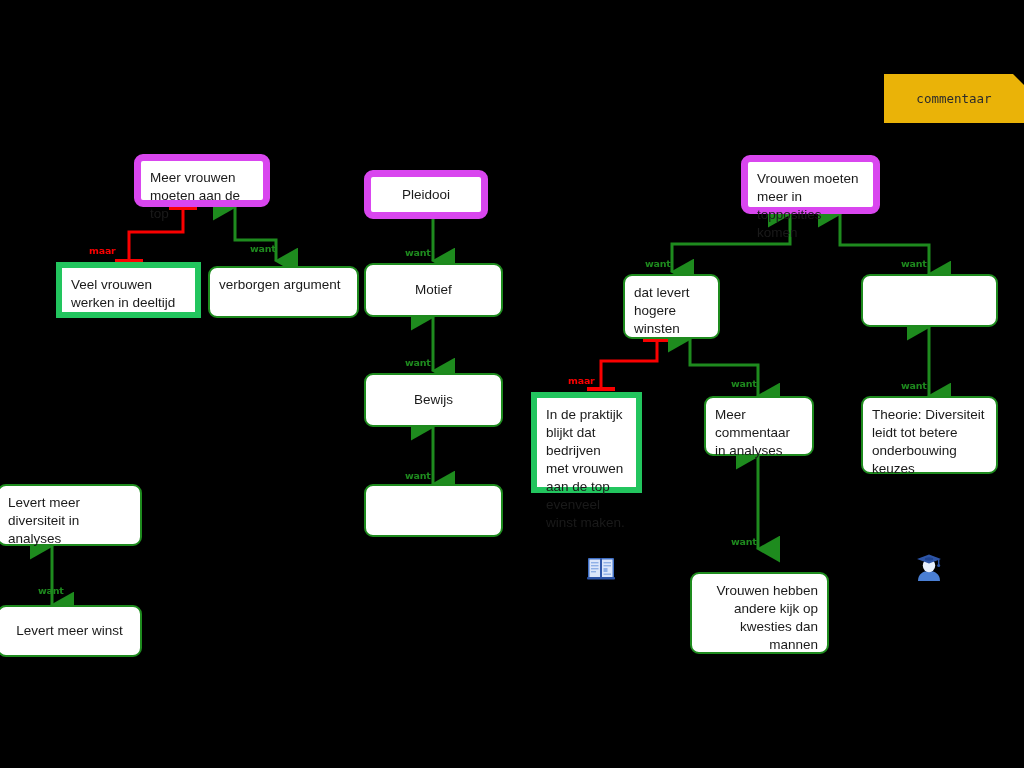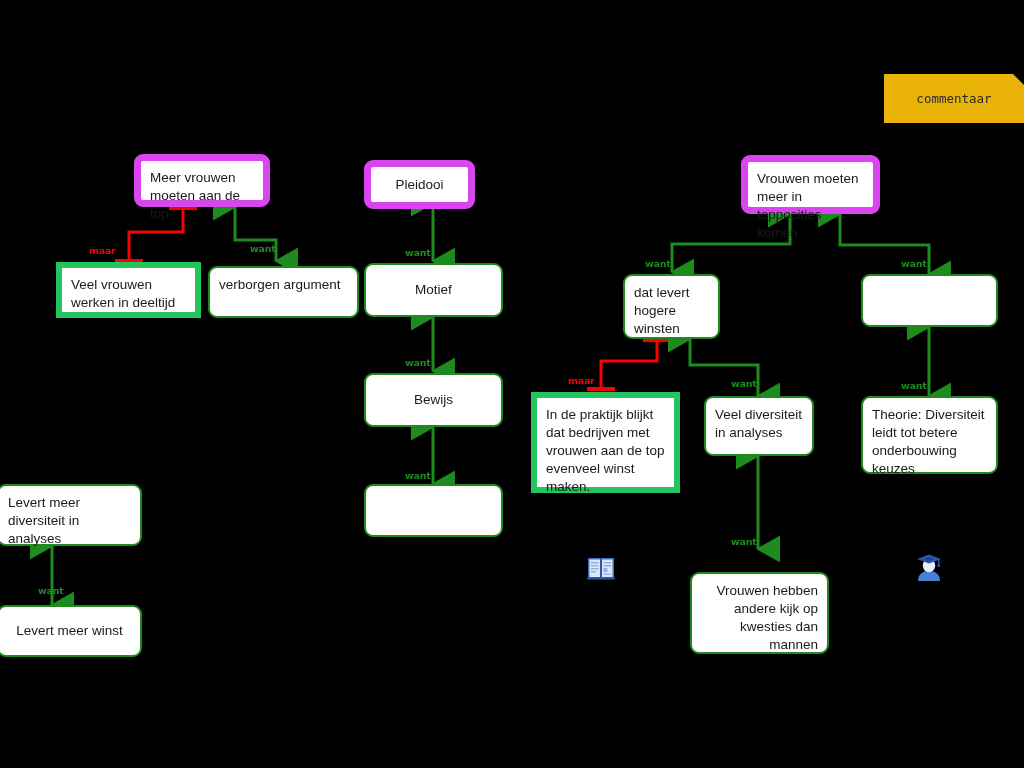--- a/index.html
+++ b/index.html
@@ -171,41 +171,41 @@
   <div class="lbl want" style="left:731px; top:378px;">want</div>
   <div class="lbl want" style="left:901px; top:380px;">want</div>
   <div class="lbl want" style="left:731px; top:536px;">want</div>
 
   <div class="node plain rounded" style="left:134px; top:154px; width:136px; height:53px;">Meer vrouwen moeten aan de top</div>
 
   <div class="node red" style="left:56px; top:262px; width:145px; height:56px;">Veel vrouwen werken in deeltijd</div>
 
   <div class="node green rounded" style="left:208px; top:266px; width:151px; height:52px;">verborgen argument</div>
 
-  <div class="node plain rounded centered" style="left:364px; top:160px; width:111px; height:49px;">Pleidooi</div>
+  <div class="node plain rounded centered" style="left:364px; top:170px; width:124px; height:49px;">Pleidooi</div>
 
   <div class="node green rounded centered" style="left:364px; top:263px; width:139px; height:54px;">Motief</div>
 
   <div class="node green rounded centered" style="left:364px; top:373px; width:139px; height:54px;">Bewijs</div>
 
   <div class="node green rounded centered" style="left:364px; top:484px; width:139px; height:53px;"></div>
 
   <div class="node green rounded" style="left:-3px; top:484px; width:145px; height:62px;">Levert meer diversiteit in analyses</div>
 
   <div class="node green rounded centered" style="left:-3px; top:605px; width:145px; height:52px;">Levert meer winst</div>
 
   <div class="node plain rounded" style="left:741px; top:155px; width:139px; height:59px;">Vrouwen moeten meer in topposities komen</div>
 
   <div class="node green rounded" style="left:623px; top:274px; width:97px; height:65px;">dat levert hogere winsten</div>
 
   <div class="node green rounded" style="left:861px; top:274px; width:137px; height:53px;"></div>
 
-  <div class="node red" style="left:531px; top:392px; width:149px; height:101px;">In de praktijk blijkt dat bedrijven met vrouwen aan de top evenveel winst maken.</div>
-
-  <div class="node green rounded" style="left:704px; top:396px; width:110px; height:60px;">Veel diversiteit in analyses</div>
+  <div class="node red" style="left:531px; top:392px; width:111px; height:101px;">In de praktijk blijkt dat bedrijven met vrouwen aan de top evenveel winst maken.</div>
+
+  <div class="node green rounded" style="left:704px; top:396px; width:110px; height:60px;">Meer commentaar in analyses</div>
 
   <div class="node green rounded" style="left:861px; top:396px; width:137px; height:78px;">Theorie: Diversiteit leidt tot betere onderbouwing keuzes</div>
 
   <div class="node green rounded" style="left:690px; top:572px; width:139px; height:82px;text-align:right;">Vrouwen hebben andere kijk op kwesties dan mannen</div>
 
   <div class="sticky" style="left:884px; top:74px; width:140px; height:49px;">
     <span class="fold"></span>
     <span>commentaar</span>
   </div>
 

